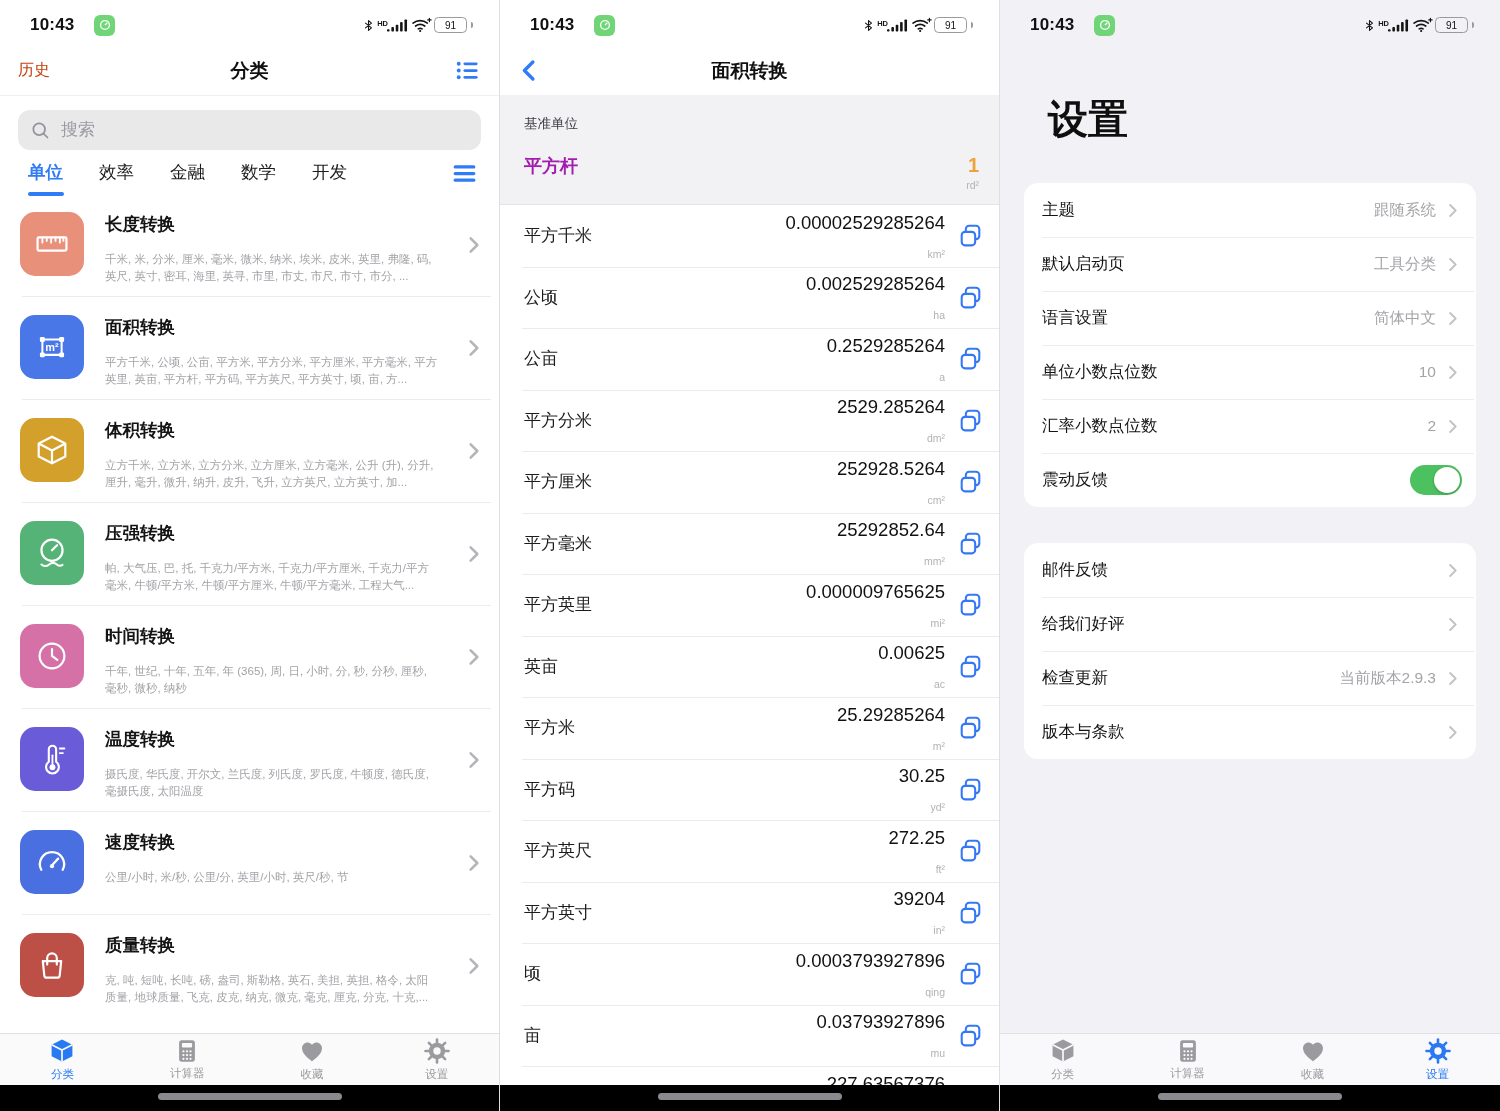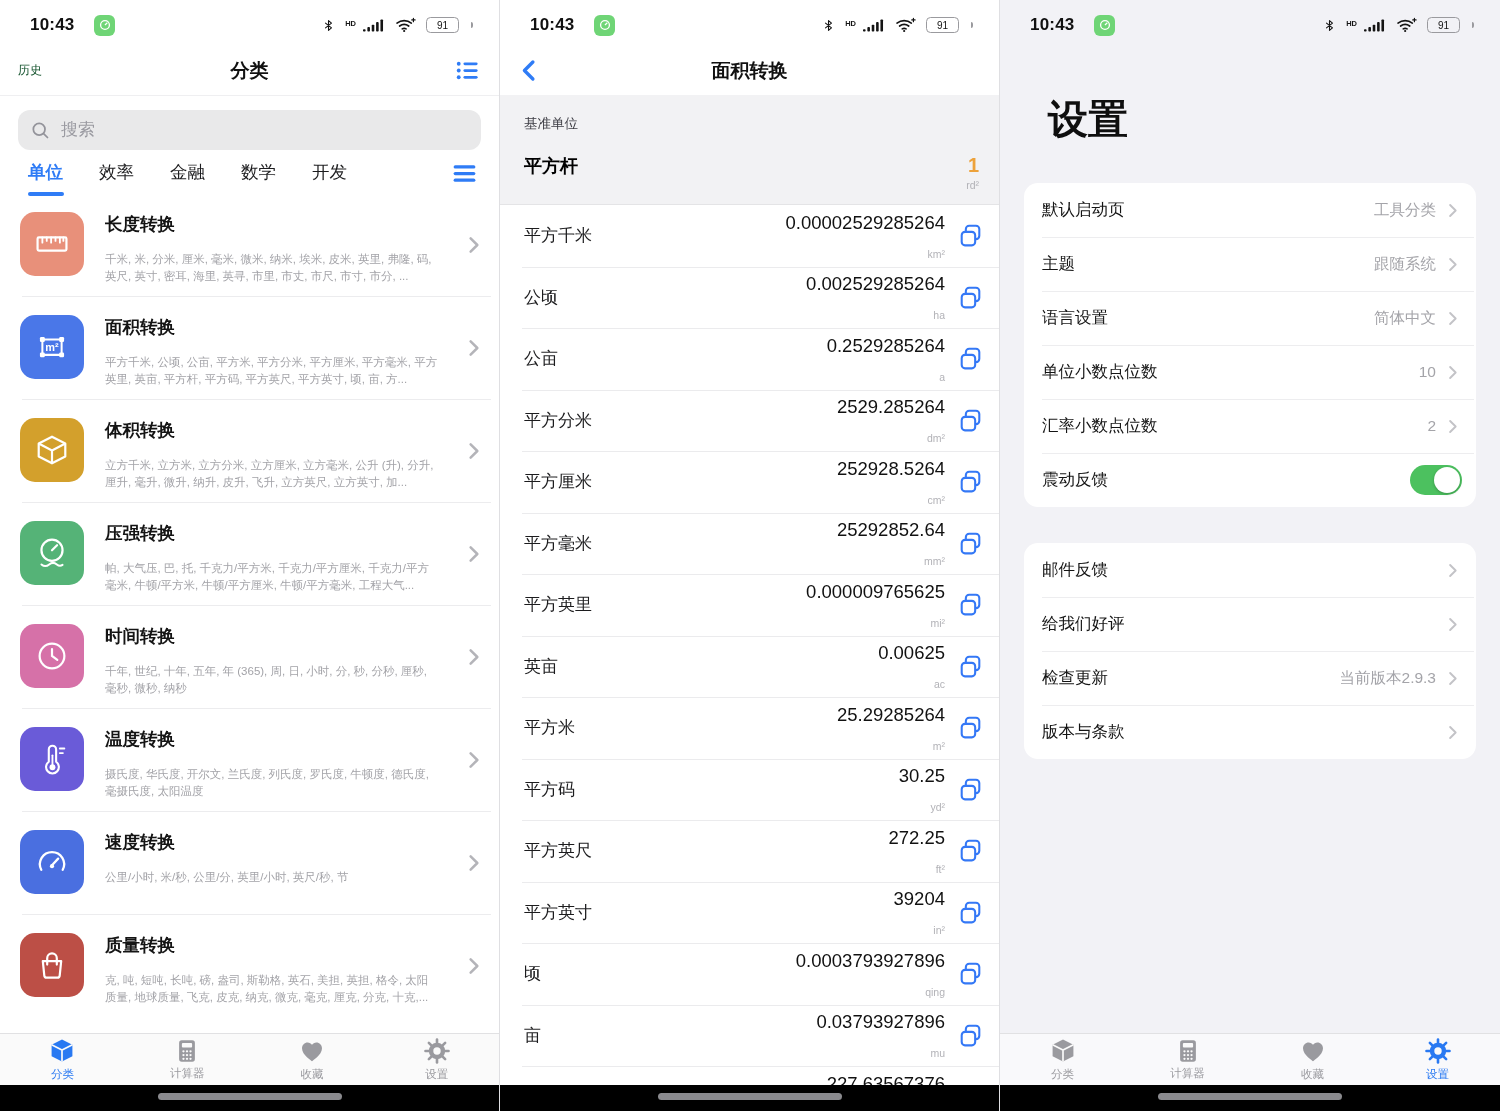--- a/index.html
+++ b/index.html
@@ -9,30 +9,30 @@
   .screen{position:absolute;top:0;width:500px;height:1111px;background:#fff;overflow:hidden;box-sizing:border-box;}
   #screen-1{left:0;border-right:1px solid #dfdfe2;}
   #screen-2{left:500px;border-right:1px solid #dfdfe2;}
   #screen-3{left:1000px;background:#f2f2f6;}
 
   
   .statusbar{height:46px;display:flex;align-items:center;justify-content:space-between;padding:4px 26px 0 30px;box-sizing:border-box;}
   .sb-left{display:flex;align-items:center;gap:20px;}
   .sb-time{font-size:17px;font-weight:700;letter-spacing:.2px;}
   .sb-badge{width:21px;height:21px;border-radius:6px;background:#6fd576;display:flex;align-items:center;justify-content:center;}
-  .sb-right{display:flex;align-items:center;gap:10px;color:#141414;}
+  .sb-right{display:flex;align-items:center;gap:2px;color:#141414;}
   .hd{font-size:7.5px;font-weight:700;align-self:flex-start;margin:2px -3px 0 0;}
   .batt{min-width:27px;height:14px;border:1.5px solid #9a9a9e;border-radius:4.5px;display:flex;align-items:center;justify-content:center;
         font-size:10px;font-weight:400;color:#111;padding:0 2px;}
   .batt-nub{width:2.5px;height:6px;background:#9a9a9e;border-radius:0 2px 2px 0;margin-left:1.5px;}
   .icon{display:inline-flex;align-items:center;justify-content:center;line-height:0;}
 
   
   .nav1{height:49px;display:flex;align-items:center;padding:0 18px;position:relative;border-bottom:1px solid #efeff1;}
-  .nav1-left{color:#14532d;font-size:12px;}
+  .nav1-left{color:#c2410c;font-size:16px;}
   .nav1-title{position:absolute;left:0;right:0;text-align:center;font-size:19px;font-weight:700;}
   .nav1-right{margin-left:auto;color:#2f7cf6;position:relative;z-index:1;}
   .searchwrap{margin:14px 18px 0;height:40px;background:#e9e9ea;border-radius:12px;display:flex;align-items:center;padding:0 12px;gap:9px;color:#93939a;}
   .searchwrap input{border:none;background:transparent;outline:none;font-size:17px;color:#333;width:100%;font-family:inherit;}
   .searchwrap input::placeholder{color:#9a9aa1;}
   .tabsrow{display:flex;align-items:center;gap:36px;padding:13px 20px 0;height:43px;box-sizing:border-box;margin-left:8px;}
   .cat-tab{font-size:17.5px;color:#1c1c1e;position:relative;padding-bottom:12px;cursor:default;}
   .cat-tab.active{color:#2f7cf6;font-weight:600;}
   .cat-tab.active::after{content:"";position:absolute;left:50%;transform:translateX(-50%);bottom:0;width:36px;height:4px;border-radius:2px;background:#2f7cf6;}
   .tabs-burger{margin-left:auto;color:#2f7cf6;margin-bottom:10px;}
@@ -53,21 +53,21 @@
   .homebar{position:absolute;left:0;right:0;bottom:0;height:26px;background:#000;}
   .homepill{position:absolute;left:50%;top:8px;transform:translateX(-50%);width:184px;height:7px;border-radius:4px;background:#8a8a8e;}
 
   
   .nav2{height:49px;display:flex;align-items:center;padding:0 16px;position:relative;}
   .nav2-back{color:#2f7cf6;z-index:1;}
   .nav2-title{position:absolute;left:0;right:0;text-align:center;font-size:19px;font-weight:700;}
   .base-section{background:#f2f2f4;height:110px;box-sizing:border-box;padding:20px 16px 0 24px;border-bottom:1px solid #e4e4e6;}
   .base-label{font-size:13.5px;color:#3c3c43;}
   .base-row{display:flex;align-items:flex-start;margin-top:21px;}
-  .base-name{font-size:18px;font-weight:700;color:#000000;}
+  .base-name{font-size:18px;font-weight:700;color:#a21caf;}
   .base-right{margin-left:auto;text-align:right;padding-right:4px;}
   .base-value{font-size:20px;font-weight:600;color:#eda23b;}
   .base-symbol{font-size:10.5px;color:#b2b2b7;margin-top:2px;}
   .unit-list{background:#fff;}
   .unit-row{height:61.5px;display:flex;align-items:center;padding:0 14px 0 24px;position:relative;}
   .unit-row + .unit-row::before{content:"";position:absolute;top:0;left:22px;right:0;height:1px;background:#ebebed;}
   .unit-name{font-size:17px;color:#1c1c1e;}
   .unit-right{margin-left:auto;text-align:right;display:flex;flex-direction:column;align-items:flex-end;}
   .unit-value{font-size:18.5px;font-weight:500;color:#111;}
   .unit-symbol{font-size:10.5px;color:#b2b2b7;margin-top:14px;min-height:12px;}
@@ -718,33 +718,33 @@
       <span class="batt">91</span>
         <span class="batt-nub"></span>
     </span>
   </div>
 
   <div class="big-title">设置</div>
 
   <div class="card card-1">
 
       <div class="set-row">
+        <span class="set-label">主题</span>
+        <span class="set-value">跟随系统</span>
+        <span class="set-chevron icon">
+          <svg viewBox="0 0 24 24" width="19" height="19" fill="none" stroke="currentColor" stroke-width="2.4" stroke-linecap="round" stroke-linejoin="round">
+            <path d="M9 5l7 7-7 7"></path>
+          </svg>
+        </span>
+
+      </div>
+
+      <div class="set-row">
         <span class="set-label">默认启动页</span>
         <span class="set-value">工具分类</span>
-        <span class="set-chevron icon">
-          <svg viewBox="0 0 24 24" width="19" height="19" fill="none" stroke="currentColor" stroke-width="2.4" stroke-linecap="round" stroke-linejoin="round">
-            <path d="M9 5l7 7-7 7"></path>
-          </svg>
-        </span>
-
-      </div>
-
-      <div class="set-row">
-        <span class="set-label">主题</span>
-        <span class="set-value">跟随系统</span>
         <span class="set-chevron icon">
           <svg viewBox="0 0 24 24" width="19" height="19" fill="none" stroke="currentColor" stroke-width="2.4" stroke-linecap="round" stroke-linejoin="round">
             <path d="M9 5l7 7-7 7"></path>
           </svg>
         </span>
 
       </div>
 
       <div class="set-row">
         <span class="set-label">语言设置</span>

